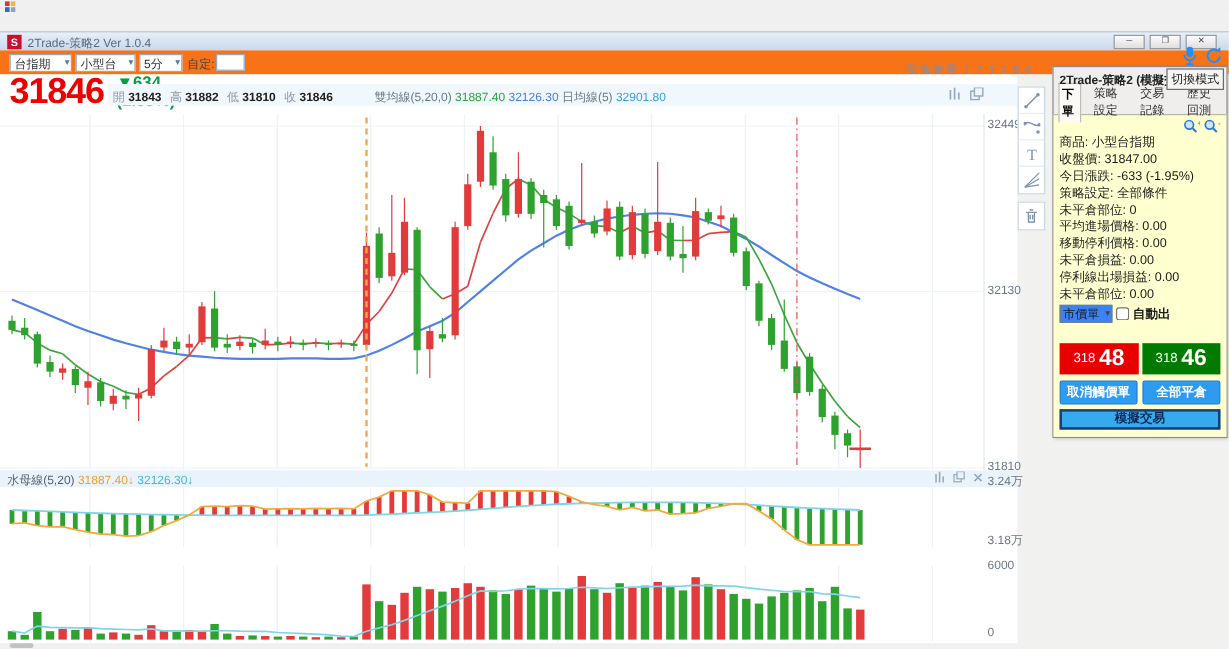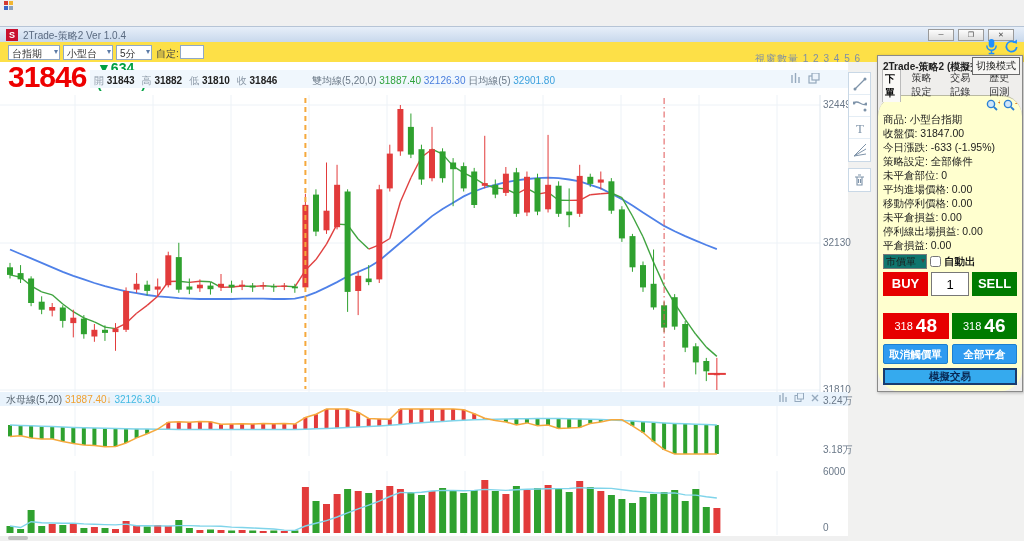--- a/index.html
+++ b/index.html
@@ -14,21 +14,21 @@
   .titlebar { position:absolute; left:0; top:26px; width:1024px; height:16px;
               background:linear-gradient(#e7eff9,#c8d8ec); border-top:1px solid #b6c4d6; }
   .slogo { position:absolute; left:6px; top:2px; width:12px; height:12px; background:#c8102e; color:#fff;
            font-size:9px; font-weight:bold; text-align:center; line-height:12px; }
   .apptitle { position:absolute; left:23px; top:2px; font-size:10px; color:#5a6a80; }
   .winbtns { position:absolute; right:10px; top:2px; display:flex; gap:4px; }
   .winbtn { width:26px; height:12px; background:linear-gradient(#fcfcfc,#dfdfdf); border:1px solid #9a9a9a;
             font-size:7px; line-height:10px; text-align:center; color:#444; }
 
   
-  .toolbar { position:absolute; left:0; top:42px; width:1024px; height:20px; background:#fde047; }
+  .toolbar { position:absolute; left:0; top:42px; width:1024px; height:20px; background:#f97316; }
   .dd { position:absolute; top:3px; height:15px; background:#fff; border:1px solid #8fa8c8; font-size:10px;
         color:#333; padding:1px 12px 0 3px; }
   .dd::after { content:"▾"; position:absolute; right:1px; top:1px; font-size:8px; color:#5a7aa6; }
   .lbl { position:absolute; top:5px; font-size:10px; color:#444; }
   .custom-input { position:absolute; top:3px; width:24px; height:14px; border:1px solid #8fa8c8; font-size:10px; }
   .wincount { position:absolute; left:755px; top:52px; font-size:10px; color:#7d8ea6; letter-spacing:1px; }
 
   
   .chart-bg { position:absolute; left:0; top:62px; width:848px; height:474px; background:#fff; }
   .rightbg  { position:absolute; left:848px; top:62px; width:176px; height:479px; background:#f1f1f0; }
@@ -63,25 +63,25 @@
   .blue-icons { position:absolute; left:984px; top:38px; display:flex; gap:5px; }
   .blue-icons .bi { width:15px; height:17px; }
 
   
   .side-panel { position:absolute; left:877px; top:55px; width:146px; background:#efeeec; border:1px solid #8a8a8a; box-shadow:1px 1px 3px rgba(0,0,0,.25); }
   .sp-title { position:relative; height:19px; font-size:10px; font-weight:bold; color:#222; padding:4px 0 0 5px; }
   .mode-btn { position:absolute; right:2px; top:1px; font-size:10px; background:#f7f6f4; border:1px solid #6a6a6a; padding:1px 3px; font-weight:normal; cursor:pointer; }
   .sp-tabs { display:flex; height:20px; font-size:10px; color:#333; align-items:center; padding:0 4px; gap:8px; }
   .sp-tab { cursor:pointer; padding:2px 2px; }
   .sp-tab.active { font-weight:bold; color:#000; background:#fbfaf7; border:1px solid #bbb; border-bottom:none; }
-  .sp-body { background:#ffffcf; border-top:1px solid #b9b9a2; padding:3px 5px 6px 5px; font-size:10.5px; color:#1c1c1c;border-radius:21px; }
+  .sp-body { background:#ffffcf; border-top:1px solid #b9b9a2; padding:3px 5px 6px 5px; font-size:10.5px; color:#1c1c1c; }
   .mag-row { height:13px; text-align:right; }
   .info-row { line-height:14px; white-space:nowrap; }
   .order-row { margin-top:2px; display:flex; align-items:center; gap:3px; }
-  .sel { background:#0f766e; border:1px solid #7a7a7a; font-size:10px; padding:0 10px 0 2px; height:15px; position:relative; }
+  .sel { background:#3b82f6; border:1px solid #7a7a7a; font-size:10px; padding:0 10px 0 2px; height:15px; position:relative; }
   .sel::after { content:"▾"; position:absolute; right:1px; top:1px; font-size:8px; color:#444; }
   .auto-lbl { font-weight:bold; font-size:10.5px; }
   .bs-row { margin-top:3px; display:flex; gap:3px; }
   .buy-btn,.sell-btn { flex:1; height:24px; color:#fff; font-weight:bold; font-size:13px; text-align:center; line-height:24px; cursor:pointer; }
   .buy-btn { background:#e60000; } .sell-btn { background:#007b00; }
   .qty-input { width:38px; height:24px; text-align:center; font-size:13px; border:1px solid #777; }
   .px-row { margin-top:17px; display:flex; gap:3px; }
   .px-cell { flex:1; height:26px; color:#fff; display:flex; align-items:center; justify-content:center; gap:3px; cursor:pointer; }
   .px-cell .small { font-size:11px; } .px-cell .big { font-size:19px; font-weight:bold; }
   .px-bid { background:#e60000; } .px-ask { background:#007b00; }
@@ -643,31 +643,26 @@
       <div id="panel-info">
           <div class="info-row">商品: 小型台指期</div>
           <div class="info-row">收盤價: 31847.00</div>
           <div class="info-row">今日漲跌: -633 (-1.95%)</div>
           <div class="info-row">策略設定: 全部條件</div>
           <div class="info-row">未平倉部位: 0</div>
           <div class="info-row">平均進場價格: 0.00</div>
           <div class="info-row">移動停利價格: 0.00</div>
           <div class="info-row">未平倉損益: 0.00</div>
           <div class="info-row">停利線出場損益: 0.00</div>
-          <div class="info-row">平倉損益: 0.00</div>
+          <div class="info-row">未平倉部位: 0.00</div>
         </div>
       <div class="order-row">
         <span class="sel">市價單</span>
         <input type="checkbox" style="width: 11px; height: 11px;">
         <span class="auto-lbl">自動出</span>
-      </div>
-      <div class="bs-row">
-        <div class="buy-btn">BUY</div>
-        <input class="qty-input" value="1" style="">
-        <div class="sell-btn">SELL</div>
       </div>
       <div class="px-row">
         <div class="px-cell px-bid">
           <span class="small">318</span>
             <span class="big">48</span>
         </div>
         <div class="px-cell px-ask">
           <span class="small">318</span>
             <span class="big">46</span>
         </div>

